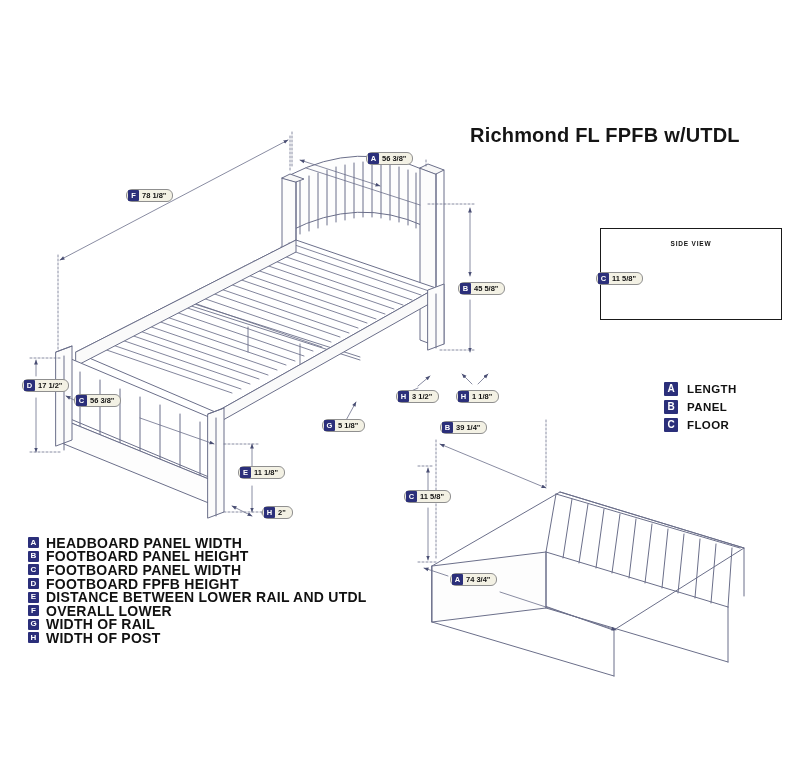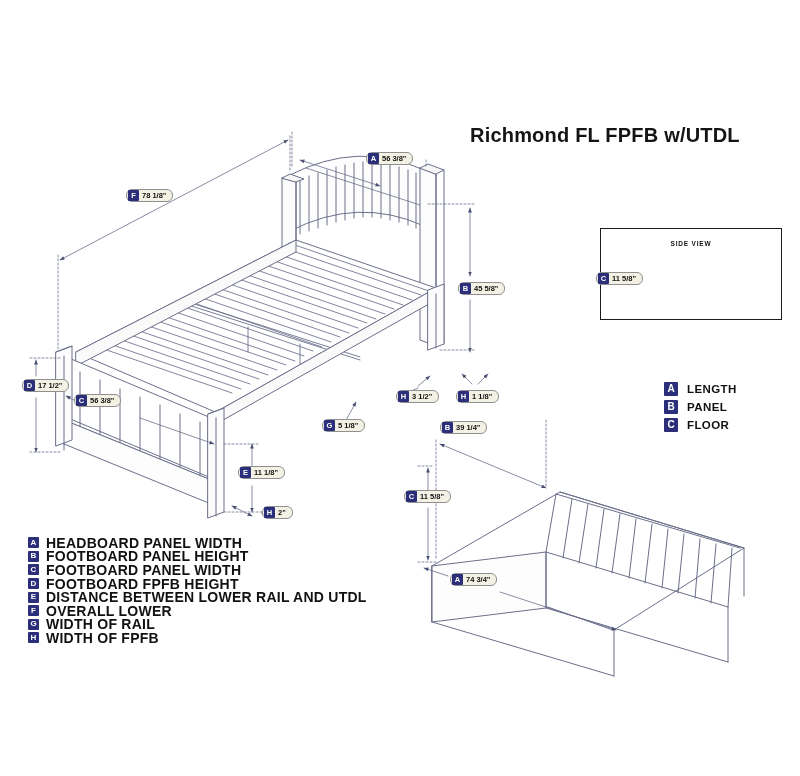--- a/index.html
+++ b/index.html
@@ -405,21 +405,21 @@
     <div class="row">
       <span class="key">F</span>
       <span class="lbl">OVERALL LOWER</span>
     </div>
     <div class="row">
       <span class="key">G</span>
       <span class="lbl">WIDTH OF RAIL</span>
     </div>
     <div class="row">
       <span class="key">H</span>
-      <span class="lbl">WIDTH OF FPFB</span>
+      <span class="lbl">WIDTH OF POST</span>
     </div>
   </div>
 
   <div class="abc">
     <div class="row">
       <span class="key">A</span>
       <span class="lbl">LENGTH</span>
     </div>
     <div class="row">
       <span class="key">B</span>

